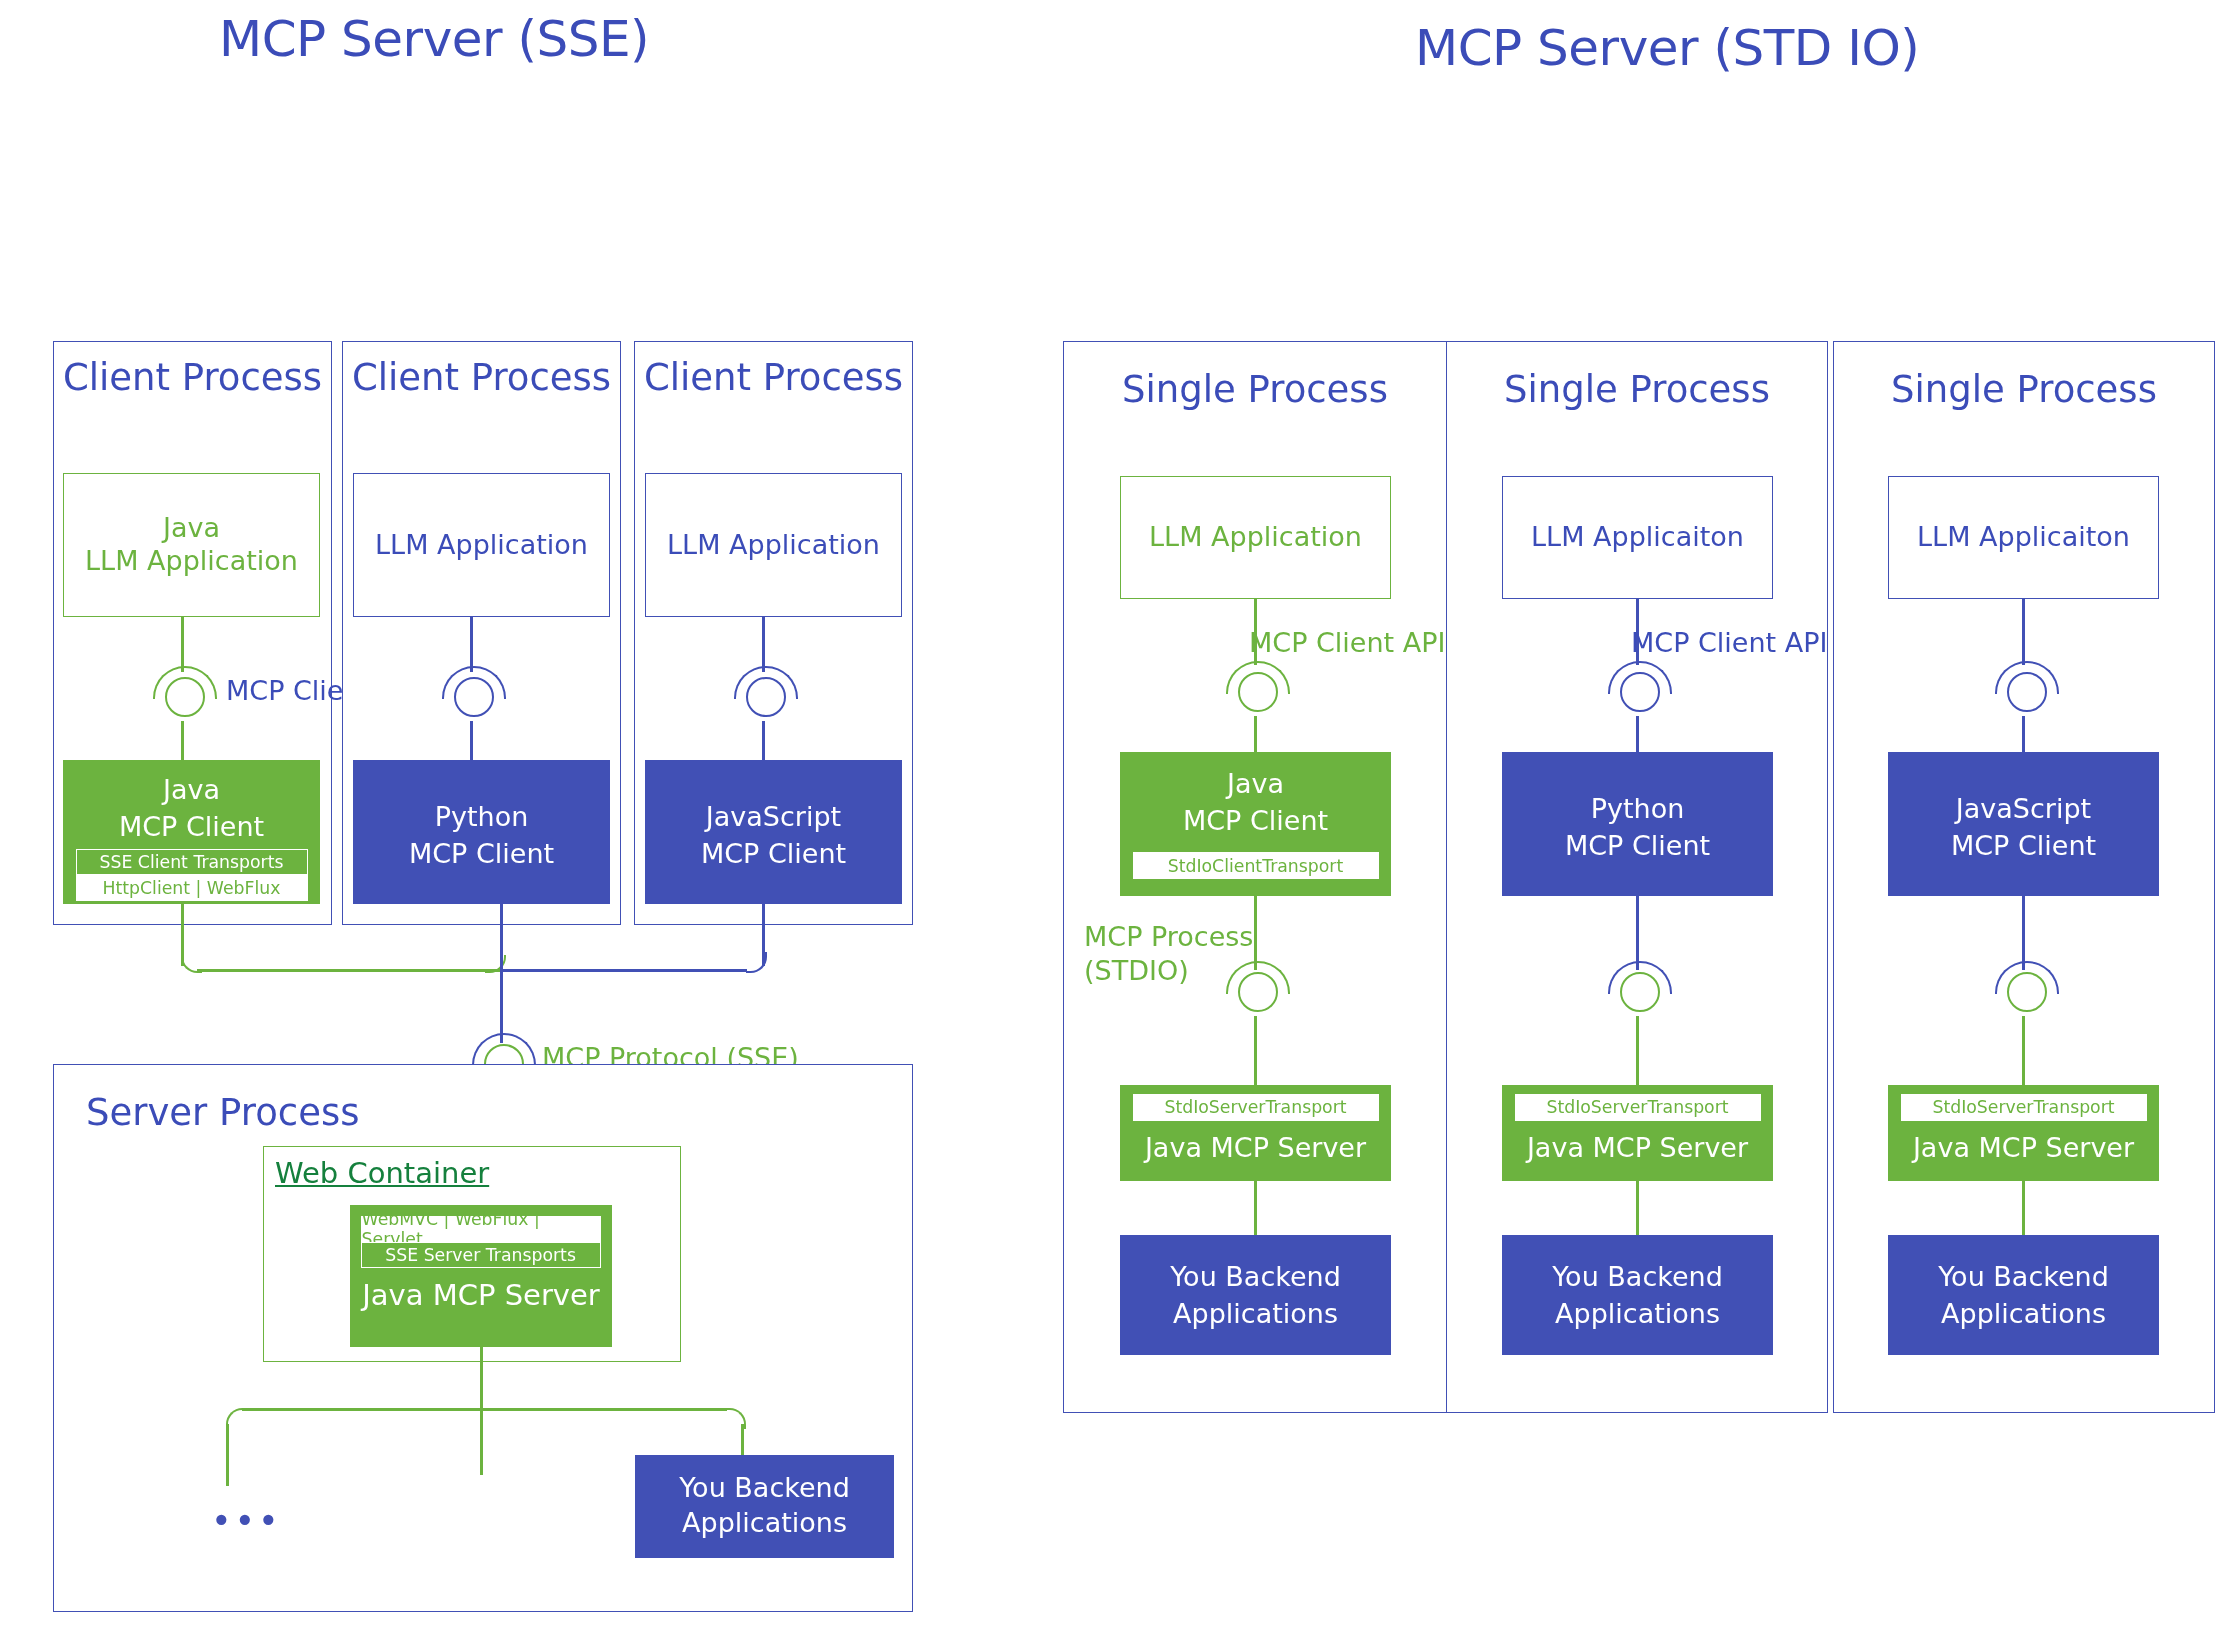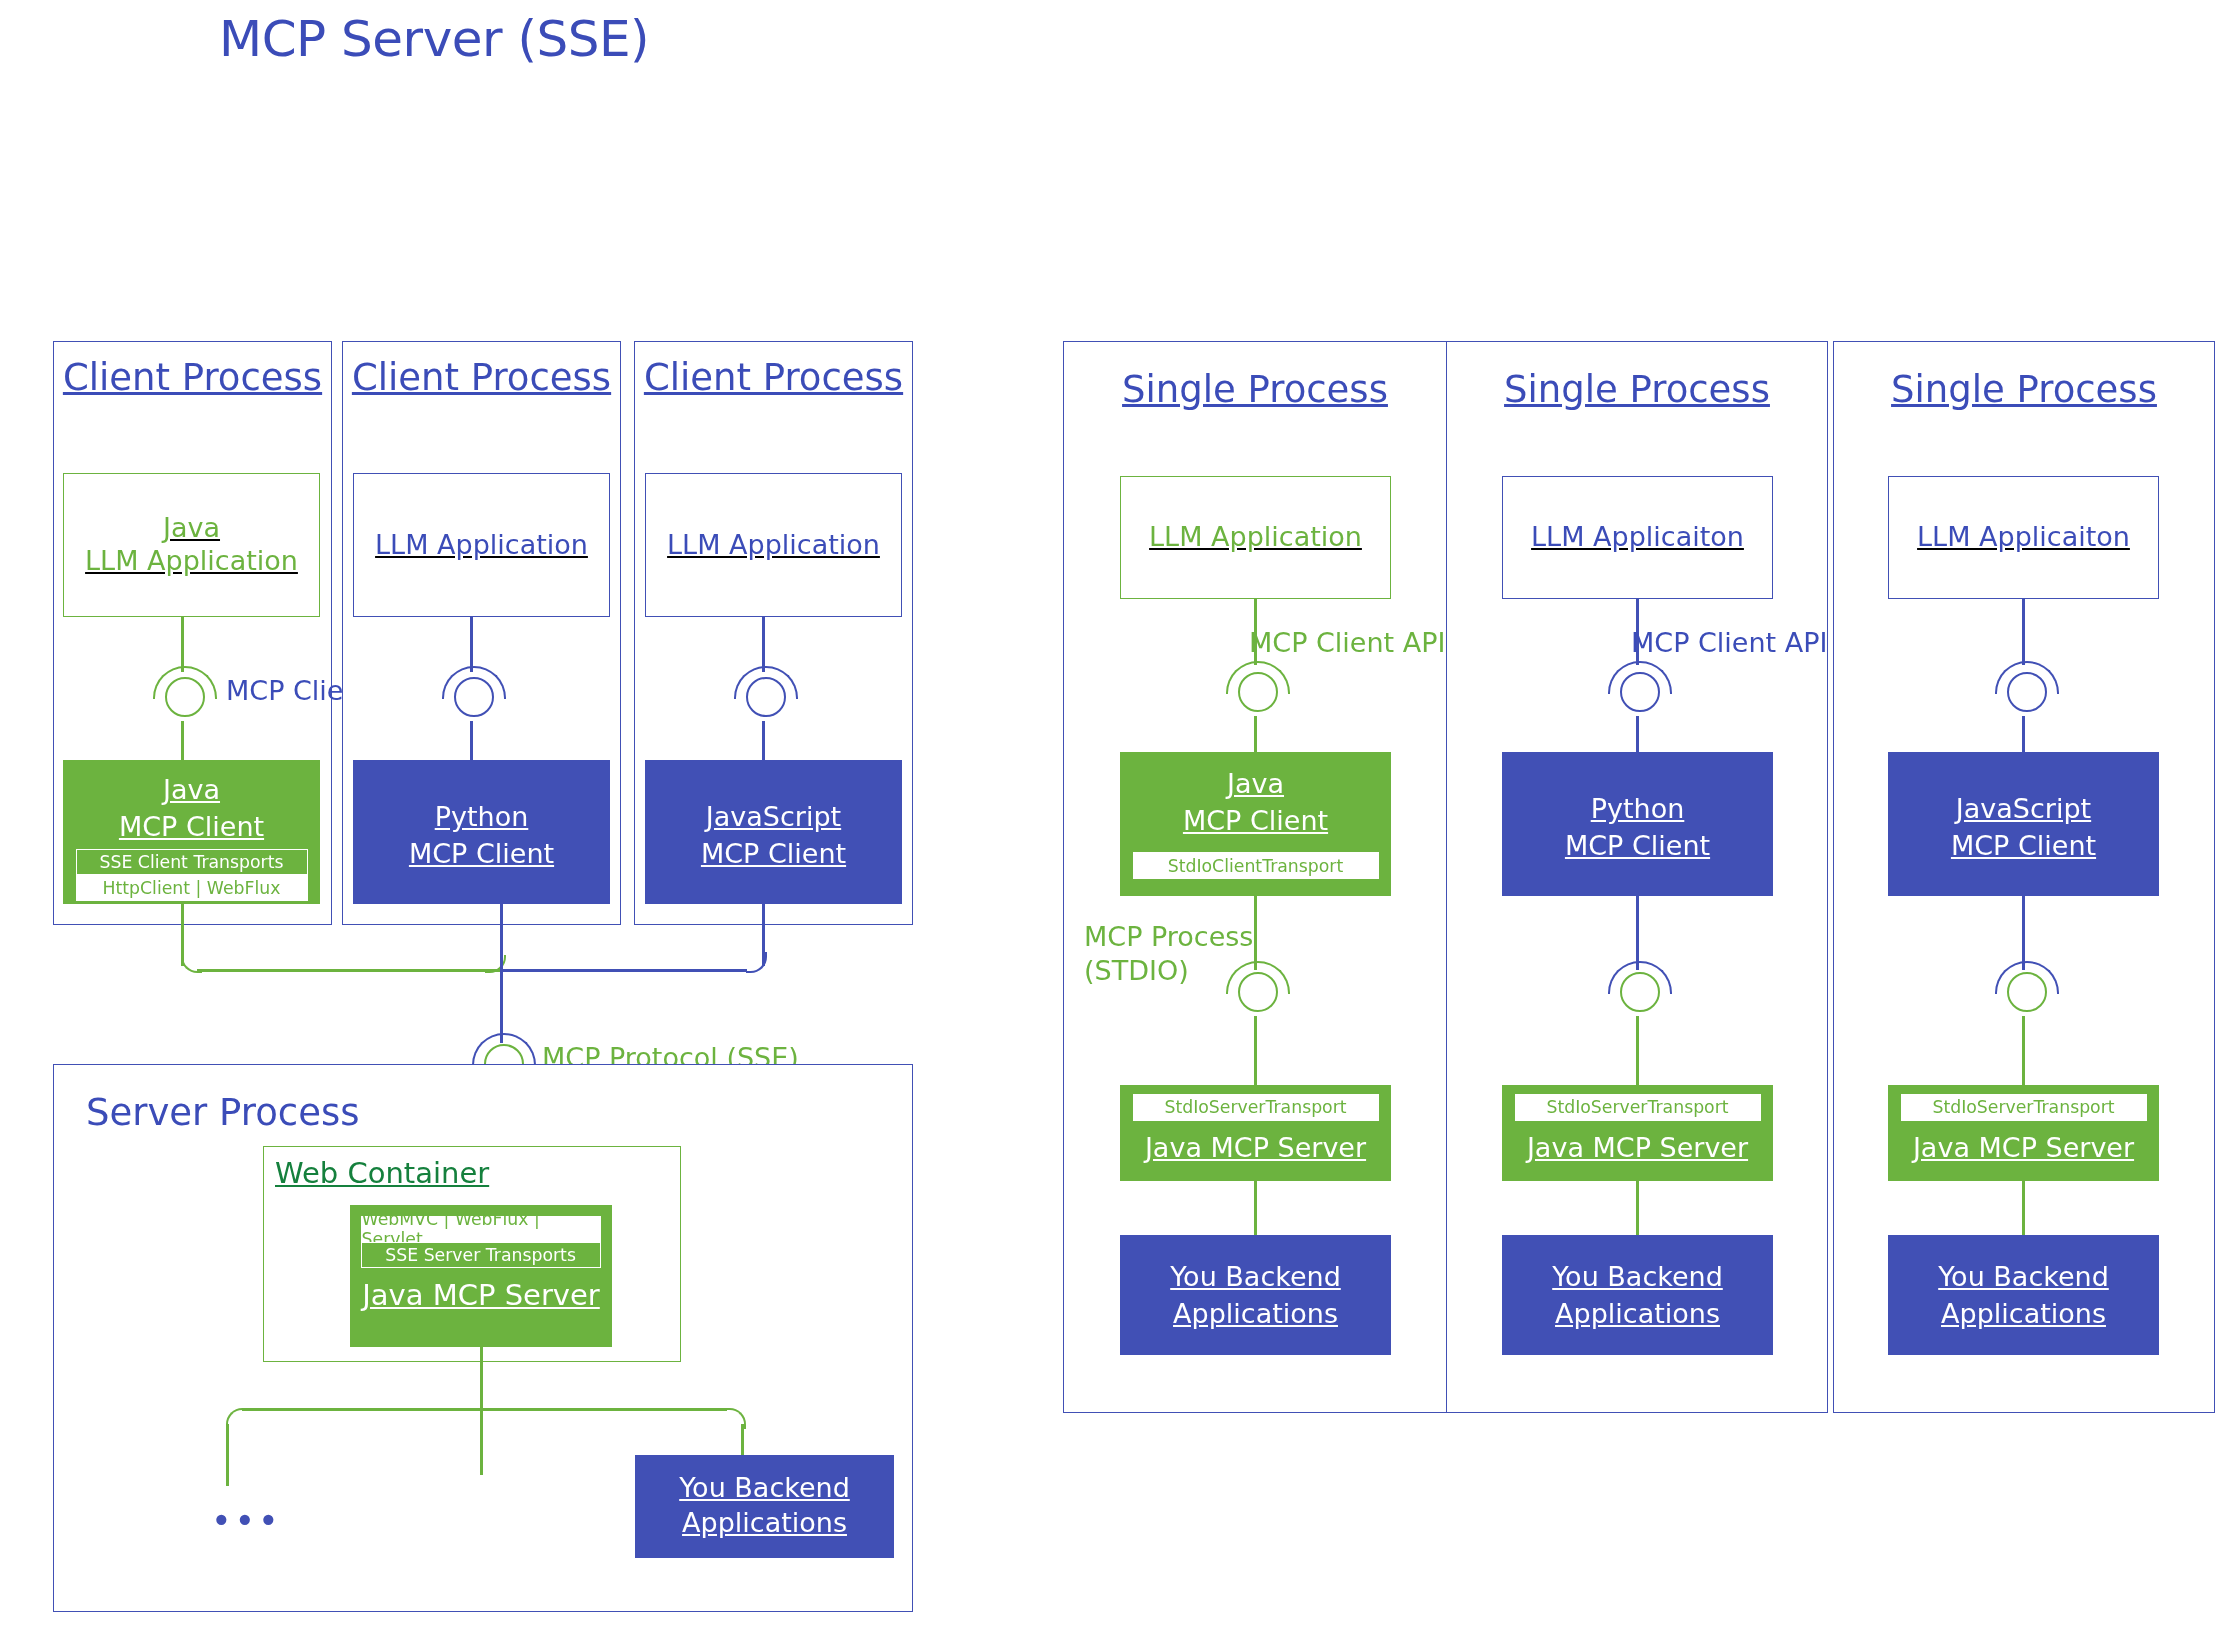--- a/index.html
+++ b/index.html
@@ -2,21 +2,21 @@
 <html style="font-size:7.7px"><head>
 <meta charset="utf-8">
 <style>
   html,body{margin:0;padding:0;background:#fff;}
   body{font-family:"DejaVu Sans","Liberation Sans",sans-serif;}
   #root{position:relative;width:2239px;height:1650px;background:#fff;overflow:hidden;border-radius:9px;}
 
   .abs{position:absolute;box-sizing:border-box;}
 
   
-  .ctr{display:flex;align-items:center;justify-content:center;text-align:center;line-height:1.22;text-decoration:underline;}
+  .ctr{display:flex;align-items:center;justify-content:center;text-align:center;line-height:1.22;}
   .ttl{font-size:50px;color:#3B4CB8;letter-spacing:-0.5px;white-space:nowrap;}
   .panel-title{font-size:37px;color:#3B4CB8;white-space:nowrap;}
   .panel-title.g{color:#15803d;text-decoration:underline;}
 
   
   .proc-box{border:1.4px solid #4150B5;background:#fff;}
   .inner-box{border:1.4px solid #4150B5;background:#fff;}
   .inner-box.green{border-color:#6CB33F;}
 
   .lbl-blue{color:#3B4CB8;font-size:27px;}
@@ -64,20 +64,21 @@
   .cyl .txt{position:absolute;left:0;right:0;text-align:center;color:#fff;font-size:31px;}
 
   .dots{position:absolute;color:#4150B5;font-size:35px;letter-spacing:2.9px;line-height:1;}
 </style>
 </head>
 <body>
 
 <div id="root">
 
   <div class="abs ttl" style="left:219px;top:0px;width:432px;height:77px;display:flex;align-items:center;">MCP Server (SSE)</div>
+  <div class="abs ttl" style="left:1415px;top:9.6px;width:577px;height:77px;display:flex;align-items:center;">MCP Server (STD IO)</div>
 
   <div class="abs proc-box" style="left:53px;top:341px;width:279px;height:584px;"></div>
   <div class="abs panel-title ctr" style="left:53px;top:356px;width:279px;height:43px;">Client Process</div>
 
   <div class="abs inner-box green ctr" style="left:63px;top:473px;width:257px;height:144px;flex-direction:column;">
     <div class="lbl-green">Java</div>
     <div class="lbl-green">LLM Application</div>
   </div>
 
   <div class="ln vl g" style="left:181px;top:617px;width:2.9px;height:55px;"></div>

